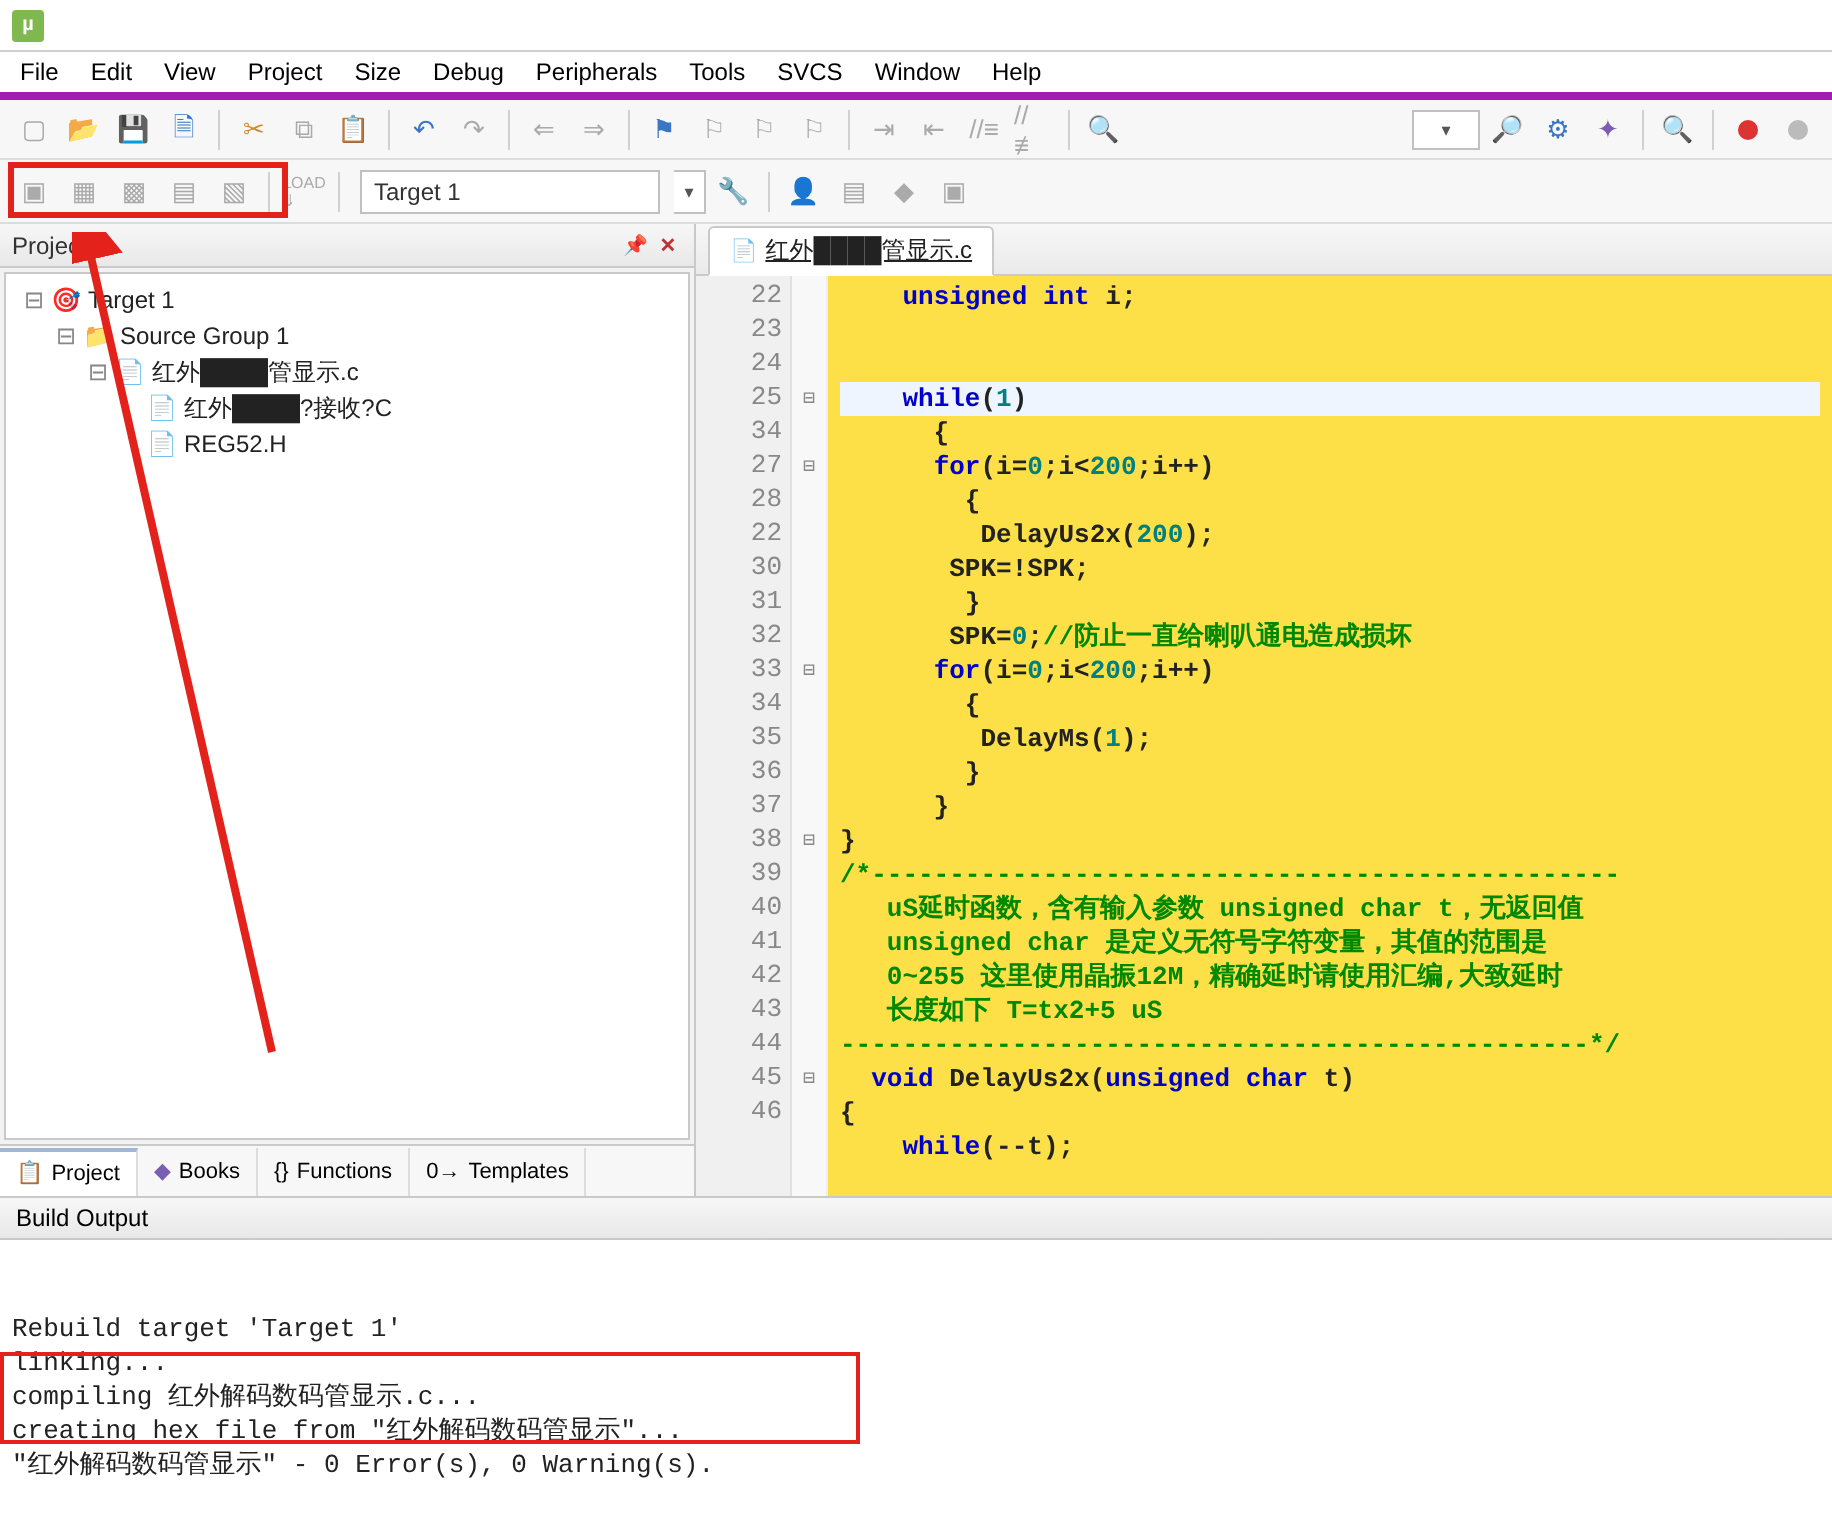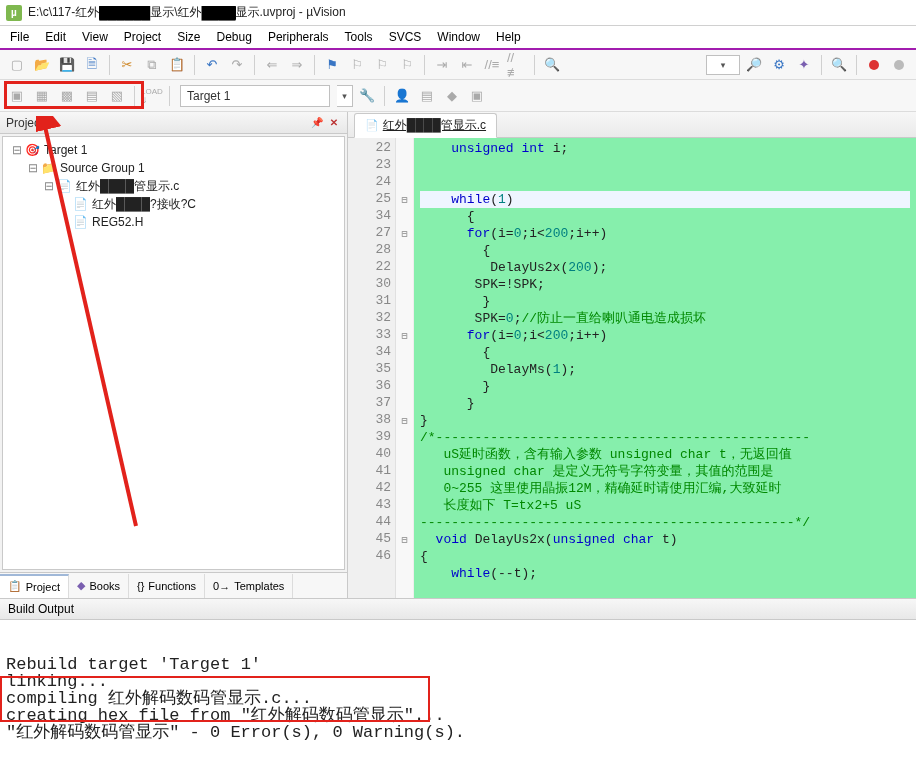--- a/index.html
+++ b/index.html
@@ -34,21 +34,21 @@
   font-weight: bold;
 }
 .title-path { color: #222; }
 .blackout { background:#000; color:#000; display:inline-block; border-radius:1px; vertical-align:middle; }
 .menubar {
   background: #fff;
   height: 24px;
   display: flex; align-items: center;
   padding: 0 10px;
   gap: 16px;
-  border-bottom: 2px solid #a21caf;
+  border-bottom: 4px solid #a21caf;
 }
 .menubar span { cursor: default; }
 .toolbar1 {
   background: #f7f7f7;
   height: 30px;
   display: flex; align-items: center;
   padding: 0 6px;
   gap: 3px;
   border-bottom: 1px solid #dcdcdc;
 }
@@ -178,21 +178,21 @@
   top: 1px;
 }
 .etab .ticon { color:#888; font-size:11px; }
 .etab-label { text-decoration: underline; color:#222; }
 .code-area {
   flex:1;
   display:flex;
   overflow:hidden;
   font-family: Consolas, "Courier New", monospace;
   font-size: 13px;
-  background:#86efac;
+  background:#fde047;
 }
 .gutter {
   width: 48px;
   background: #f0f0f0;
   border-right: 1px solid #e0e0e0;
   text-align: right;
   color:#888;
   padding: 2px 4px 2px 0;
 }
 .fold {
@@ -204,39 +204,40 @@
   padding-top:2px;
 }
 .fold .fbox{height:17px; display:flex; align-items:center; justify-content:center;}
 .code {
   flex:1;
   padding: 2px 6px;
   white-space: pre;
   overflow:auto;
   color:#222;
   line-height: 17px;
+  font-weight: bold;
 }
 .ln { height:17px; }
 .kw { color:#0000cc; }
 .num{ color:#008080; }
 .com{ color:#008800; }
 .build-header {
   height: 22px;
   background: linear-gradient(#f7f7f7,#e8e8e8);
   border-top: 1px solid #c9c9c9;
   border-bottom: 1px solid #c9c9c9;
   display:flex; align-items:center;
   padding: 0 8px;
   font-size: 12px;
 }
 .build-output {
   height: 146px;
   background:#fff;
   font-family: Consolas, "Courier New", monospace;
-  font-size: 17px;
+  font-size: 13px;
   color:#222;
   padding: 2px 6px;
   overflow:auto;
   line-height: 17px;
   white-space: pre;
   position: relative;
 }
 .strike { text-decoration: line-through; color:#999; }
 .redbox-b {
   position:absolute;
@@ -258,23 +259,20 @@
 .icon-blue  { color:#3a76c4; }
 .icon-orange{ color:#d08a2c; }
 .icon-purple{ color:#7a5fb0; }
 .icon-grey  { color:#aaa; }
 </style>
 </head>
 <body>
 
 <div class="titlebar">
   <span class="appicon">µ</span>
-  <span class="title-path">
-    <span>E:\c\117-红外</span><span class="blackout">██████</span><span>显示\红外</span><span class="blackout">████</span><span>显示.uvproj - µVision</span>
-  </span>
 </div>
 
 <div class="menubar">
   <span>File</span>
   <span>Edit</span>
   <span>View</span>
   <span>Project</span>
   <span>Size</span>
   <span>Debug</span>
   <span>Peripherals</span>

